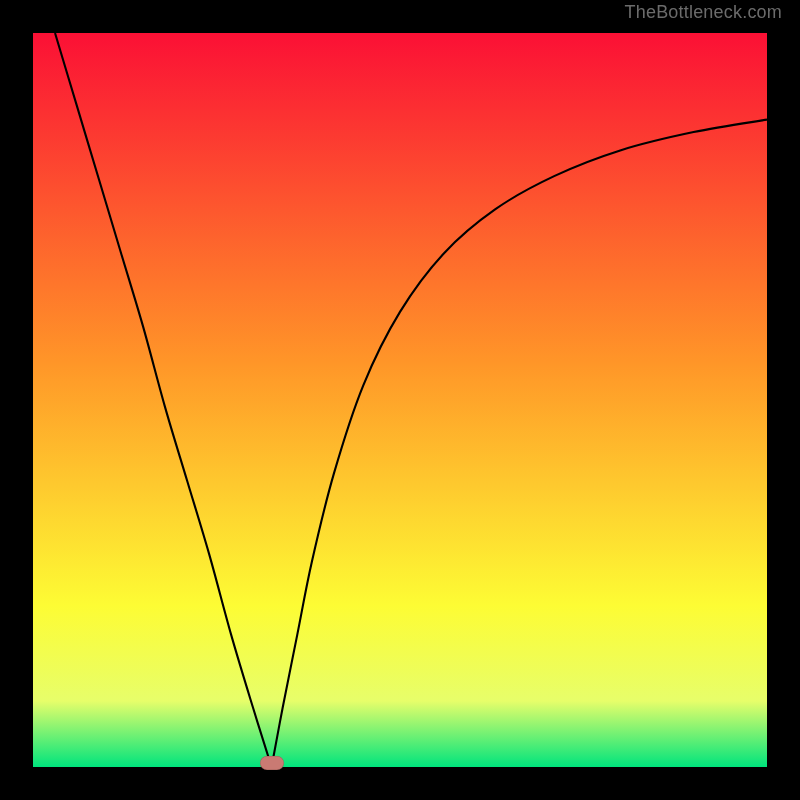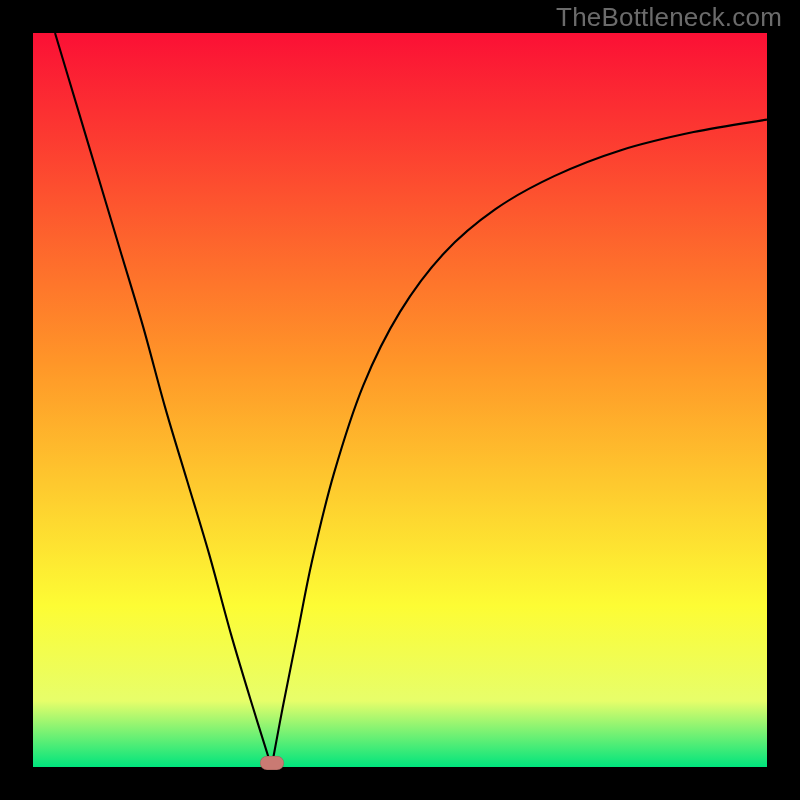--- a/index.html
+++ b/index.html
@@ -15,21 +15,21 @@
     position: relative;
     width: 800px;
     height: 800px;
     background: #000000;
   }
   .watermark {
     position: absolute;
     top: 2px;
     right: 18px;
     color: #6b6b6b;
-    font-size: 26px;
+    font-size: 18px;
     font-weight: 500;
     letter-spacing: 0.2px;
     user-select: none;
   }
   .plot-wrap {
     position: absolute;
     left: 33px;
     top: 33px;
     width: 734px;
     height: 734px;

